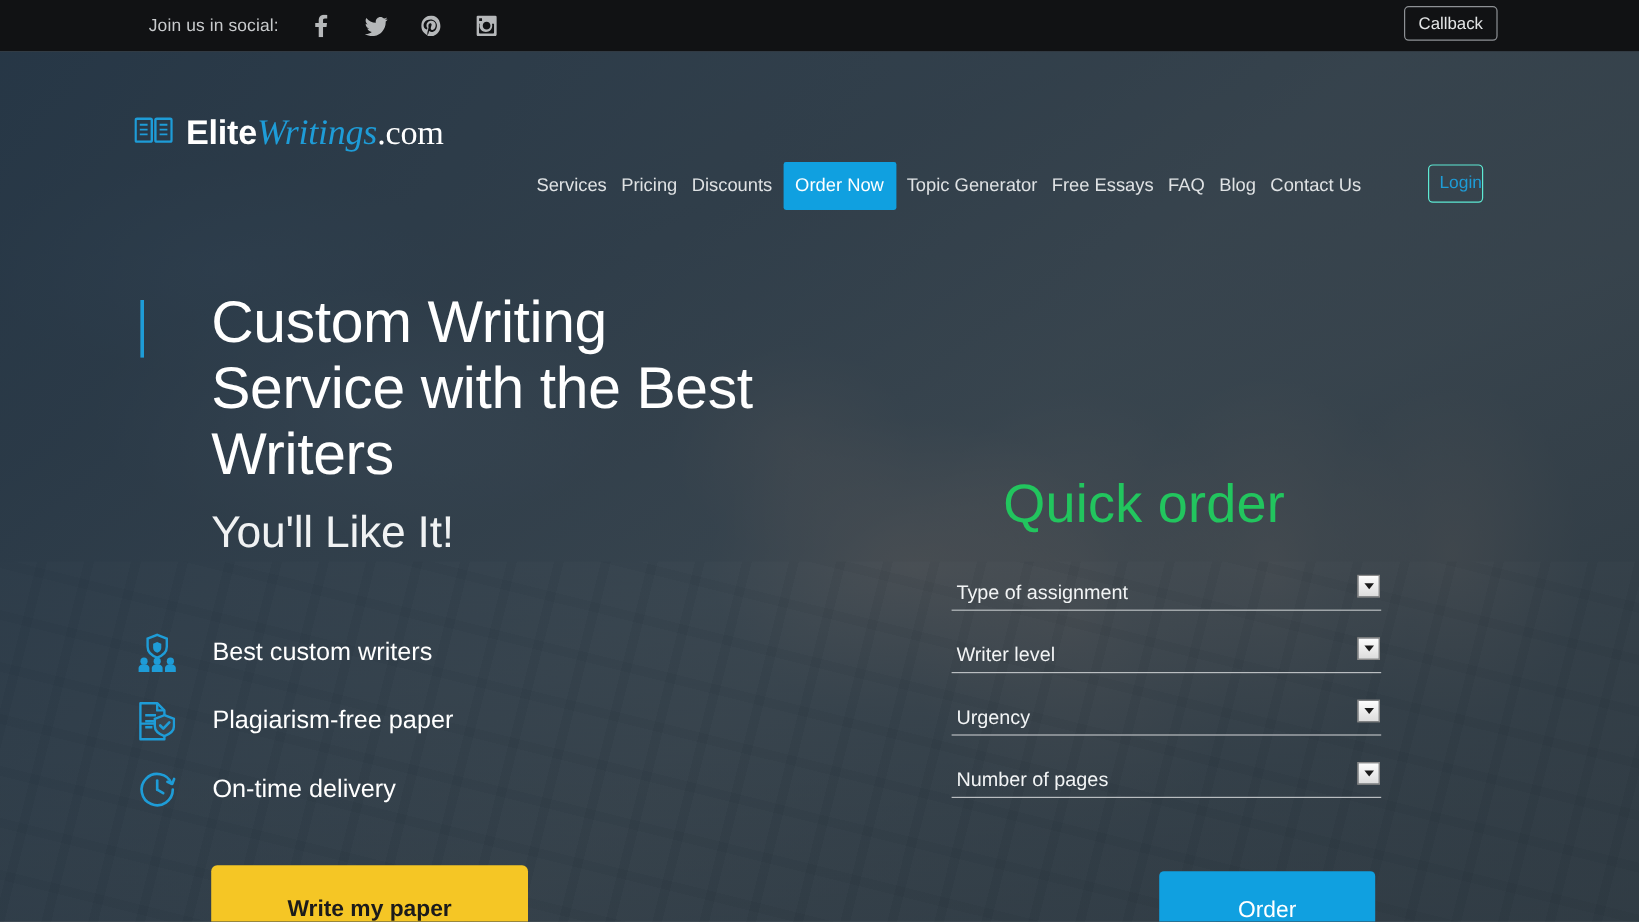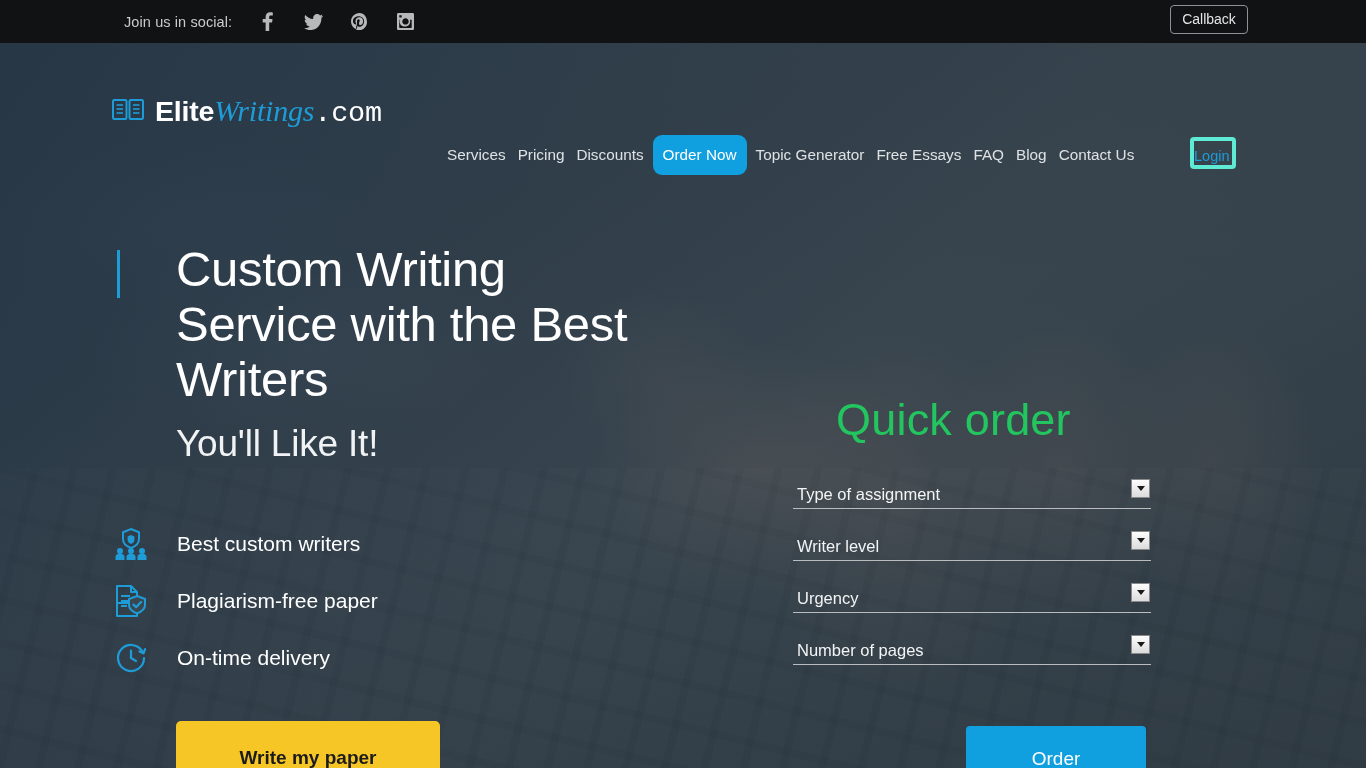--- a/index.html
+++ b/index.html
@@ -141,21 +141,21 @@
   .logo-writings {
     color: #1e9cd7;
     font-style: italic;
     font-weight: 400;
     font-family: "Liberation Serif", serif;
     font-size: 30px;
   }
   .logo-com {
     color: #ffffff;
     font-weight: 400;
-    font-family: Liberation Mono, monospace;
+    font-family: Liberation Serif, serif;
   }
 
   .mainnav {
     position: absolute;
     left: 441px;
     top: 96px;
     display: flex;
     align-items: center;
     height: 32px;
   }
@@ -164,39 +164,39 @@
     font-size: 15.3px;
     padding: 5px 6px;
     white-space: nowrap;
     cursor: pointer;
     text-decoration: none;
     line-height: 1;
   }
   .nav-item.active {
     background: #10a0e0;
     color: #ffffff;
-    border-radius: 9px;
+    border-radius: 2px;
     padding: 12px 10px;
     margin: 0 3px;
   }
   .login-btn {
     position: absolute;
     left: 1190px;
     top: 94px;
     width: 46px;
     height: 32px;
-    border: 4px solid #5eead4;
+    border: 1px solid #5eead4;
     border-radius: 4px;
     background: transparent;
     color: #1e9cd7;
     font-size: 14.5px;
     font-family: "Liberation Sans", sans-serif;
     cursor: pointer;
     line-height: 30px;
-    text-align: left;
+    text-align: right;
   }
 
   
   .accent-bar {
     position: absolute;
     left: 117px;
     top: 207px;
     width: 3px;
     height: 48px;
     background: #1e9cd7;

